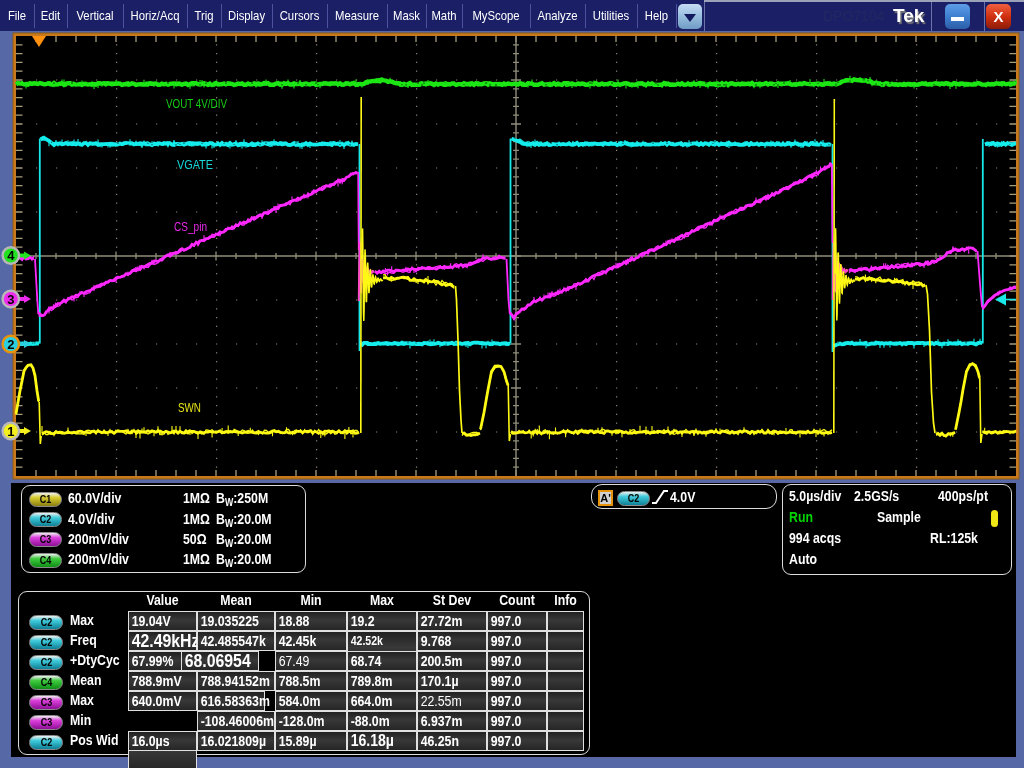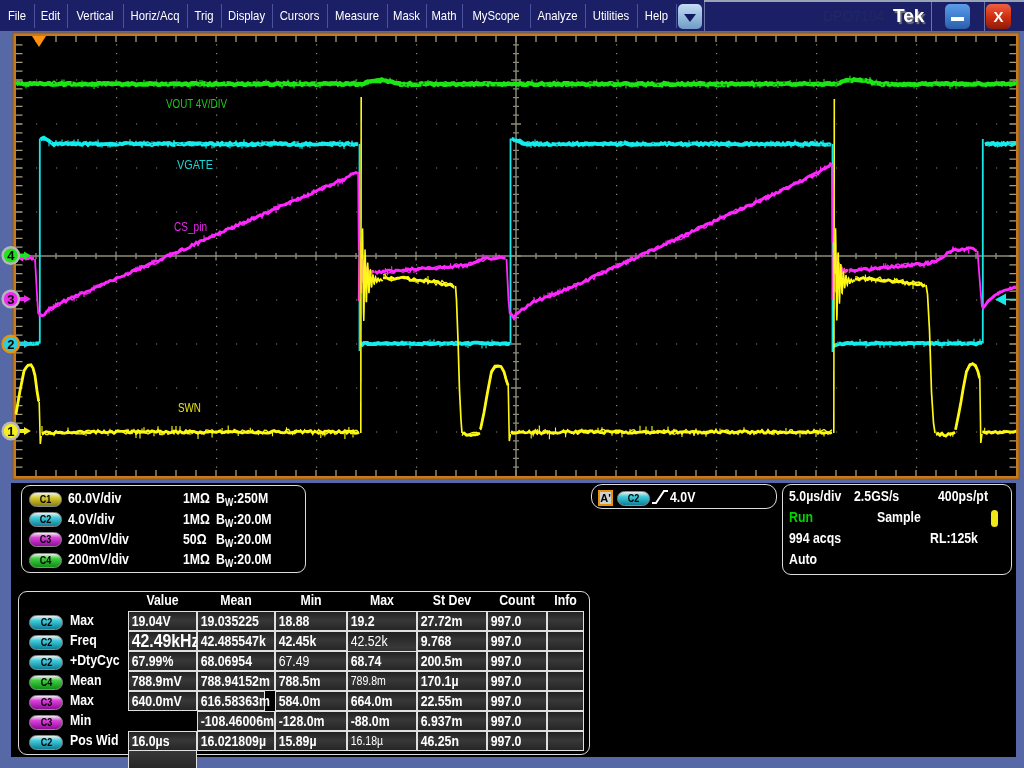--- a/index.html
+++ b/index.html
@@ -225,60 +225,60 @@
 <div style="position:absolute;left:275px;top:611px;width:72px;height:20px;background:linear-gradient(#212121,#383838 45%,#262626);border:1px solid #e0e0e0;box-sizing:border-box;color:#fff;font-size:14px;font-weight:bold;line-height:18px;white-space:nowrap"><span style="display:inline-block;padding-left:3px;transform:scaleX(0.88);transform-origin:0 50%">18.88</span></div>
 <div style="position:absolute;left:347px;top:611px;width:70px;height:20px;background:linear-gradient(#212121,#383838 45%,#262626);border:1px solid #e0e0e0;box-sizing:border-box;color:#fff;font-size:14px;font-weight:bold;line-height:18px;white-space:nowrap"><span style="display:inline-block;padding-left:3px;transform:scaleX(0.88);transform-origin:0 50%">19.2</span></div>
 <div style="position:absolute;left:417px;top:611px;width:70px;height:20px;background:linear-gradient(#212121,#383838 45%,#262626);border:1px solid #e0e0e0;box-sizing:border-box;color:#fff;font-size:14px;font-weight:bold;line-height:18px;white-space:nowrap"><span style="display:inline-block;padding-left:3px;transform:scaleX(0.88);transform-origin:0 50%">27.72m</span></div>
 <div style="position:absolute;left:487px;top:611px;width:60px;height:20px;background:linear-gradient(#212121,#383838 45%,#262626);border:1px solid #e0e0e0;box-sizing:border-box;color:#fff;font-size:14px;font-weight:bold;line-height:18px;white-space:nowrap"><span style="display:inline-block;padding-left:3px;transform:scaleX(0.88);transform-origin:0 50%">997.0</span></div>
 <div style="position:absolute;left:547px;top:611px;width:37px;height:20px;background:linear-gradient(#212121,#383838 45%,#262626);border:1px solid #e0e0e0;box-sizing:border-box;color:#fff;font-size:14px;font-weight:bold;line-height:18px;white-space:nowrap"><span style="display:inline-block;padding-left:3px;transform:scaleX(0.88);transform-origin:0 50%"></span></div>
 <div style="position:absolute;left:29px;top:634.5px;width:32px;height:13px;border-radius:7.5px;background:linear-gradient(#efefef 0%,#40ccdc 35%,#0e7f96 100%);border:1px solid #8a8a8a;color:#000;font-size:10px;font-weight:bold;text-align:center;line-height:13px"><span style="display:inline-block;transform:scaleX(0.9)">C2</span></div>
 <div class="bt" style="left:70px;top:633px">Freq</div>
 <div style="position:absolute;left:128px;top:631px;width:69px;height:20px;background:linear-gradient(#212121,#383838 45%,#262626);border:1px solid #e0e0e0;box-sizing:border-box;color:#fff;font-size:18px;font-weight:bold;line-height:18px;white-space:nowrap"><span style="display:inline-block;padding-left:3px;transform:scaleX(0.88);transform-origin:0 50%">42.49kHz</span></div>
 <div style="position:absolute;left:197px;top:631px;width:78px;height:20px;background:linear-gradient(#212121,#383838 45%,#262626);border:1px solid #e0e0e0;box-sizing:border-box;color:#fff;font-size:14px;font-weight:bold;line-height:18px;white-space:nowrap"><span style="display:inline-block;padding-left:3px;transform:scaleX(0.88);transform-origin:0 50%">42.485547k</span></div>
 <div style="position:absolute;left:275px;top:631px;width:72px;height:20px;background:linear-gradient(#212121,#383838 45%,#262626);border:1px solid #e0e0e0;box-sizing:border-box;color:#fff;font-size:14px;font-weight:bold;line-height:18px;white-space:nowrap"><span style="display:inline-block;padding-left:3px;transform:scaleX(0.88);transform-origin:0 50%">42.45k</span></div>
-<div style="position:absolute;left:347px;top:631px;width:70px;height:36px;background:linear-gradient(#212121,#383838 45%,#262626);border:1px solid #e0e0e0;box-sizing:border-box;color:#fff;font-size:14px;font-weight:normal;line-height:18px;white-space:nowrap"><span style="display:inline-block;padding-left:3px;transform:scaleX(0.88);transform-origin:0 50%">42.52k</span></div>
+<div style="position:absolute;left:347px;top:631px;width:70px;height:36px;background:linear-gradient(#212121,#383838 45%,#262626);border:1px solid #e0e0e0;box-sizing:border-box;color:#fff;font-size:12px;font-weight:bold;line-height:18px;white-space:nowrap"><span style="display:inline-block;padding-left:3px;transform:scaleX(0.88);transform-origin:0 50%">42.52k</span></div>
 <div style="position:absolute;left:417px;top:631px;width:70px;height:20px;background:linear-gradient(#212121,#383838 45%,#262626);border:1px solid #e0e0e0;box-sizing:border-box;color:#fff;font-size:14px;font-weight:bold;line-height:18px;white-space:nowrap"><span style="display:inline-block;padding-left:3px;transform:scaleX(0.88);transform-origin:0 50%">9.768</span></div>
 <div style="position:absolute;left:487px;top:631px;width:60px;height:20px;background:linear-gradient(#212121,#383838 45%,#262626);border:1px solid #e0e0e0;box-sizing:border-box;color:#fff;font-size:14px;font-weight:bold;line-height:18px;white-space:nowrap"><span style="display:inline-block;padding-left:3px;transform:scaleX(0.88);transform-origin:0 50%">997.0</span></div>
 <div style="position:absolute;left:547px;top:631px;width:37px;height:20px;background:linear-gradient(#212121,#383838 45%,#262626);border:1px solid #e0e0e0;box-sizing:border-box;color:#fff;font-size:14px;font-weight:bold;line-height:18px;white-space:nowrap"><span style="display:inline-block;padding-left:3px;transform:scaleX(0.88);transform-origin:0 50%"></span></div>
 <div style="position:absolute;left:29px;top:654.5px;width:32px;height:13px;border-radius:7.5px;background:linear-gradient(#efefef 0%,#40ccdc 35%,#0e7f96 100%);border:1px solid #8a8a8a;color:#000;font-size:10px;font-weight:bold;text-align:center;line-height:13px"><span style="display:inline-block;transform:scaleX(0.9)">C2</span></div>
 <div class="bt" style="left:70px;top:653px">+DtyCyc</div>
 <div style="position:absolute;left:128px;top:651px;width:69px;height:20px;background:linear-gradient(#212121,#383838 45%,#262626);border:1px solid #e0e0e0;box-sizing:border-box;color:#fff;font-size:14px;font-weight:bold;line-height:18px;white-space:nowrap"><span style="display:inline-block;padding-left:3px;transform:scaleX(0.88);transform-origin:0 50%">67.99%</span></div>
-<div style="position:absolute;left:197px;top:651px;width:78px;height:20px;background:linear-gradient(#212121,#383838 45%,#262626);border:1px solid #e0e0e0;box-sizing:border-box;color:#fff;font-size:14px;font-weight:bold;line-height:18px;white-space:nowrap"><span style="display:inline-block;padding-left:3px;transform:scaleX(0.88);transform-origin:0 50%">68.06954</span></div>
+<div style="position:absolute;left:181px;top:651px;width:78px;height:20px;background:linear-gradient(#212121,#383838 45%,#262626);border:1px solid #e0e0e0;box-sizing:border-box;color:#fff;font-size:18px;font-weight:bold;line-height:18px;white-space:nowrap"><span style="display:inline-block;padding-left:3px;transform:scaleX(0.88);transform-origin:0 50%">68.06954</span></div>
 <div style="position:absolute;left:275px;top:651px;width:72px;height:20px;background:linear-gradient(#212121,#383838 45%,#262626);border:1px solid #e0e0e0;box-sizing:border-box;color:#fff;font-size:14px;font-weight:normal;line-height:18px;white-space:nowrap"><span style="display:inline-block;padding-left:3px;transform:scaleX(0.88);transform-origin:0 50%">67.49</span></div>
 <div style="position:absolute;left:347px;top:651px;width:70px;height:20px;background:linear-gradient(#212121,#383838 45%,#262626);border:1px solid #e0e0e0;box-sizing:border-box;color:#fff;font-size:14px;font-weight:bold;line-height:18px;white-space:nowrap"><span style="display:inline-block;padding-left:3px;transform:scaleX(0.88);transform-origin:0 50%">68.74</span></div>
 <div style="position:absolute;left:417px;top:651px;width:70px;height:20px;background:linear-gradient(#212121,#383838 45%,#262626);border:1px solid #e0e0e0;box-sizing:border-box;color:#fff;font-size:14px;font-weight:bold;line-height:18px;white-space:nowrap"><span style="display:inline-block;padding-left:3px;transform:scaleX(0.88);transform-origin:0 50%">200.5m</span></div>
 <div style="position:absolute;left:487px;top:651px;width:60px;height:20px;background:linear-gradient(#212121,#383838 45%,#262626);border:1px solid #e0e0e0;box-sizing:border-box;color:#fff;font-size:14px;font-weight:bold;line-height:18px;white-space:nowrap"><span style="display:inline-block;padding-left:3px;transform:scaleX(0.88);transform-origin:0 50%">997.0</span></div>
 <div style="position:absolute;left:547px;top:651px;width:37px;height:20px;background:linear-gradient(#212121,#383838 45%,#262626);border:1px solid #e0e0e0;box-sizing:border-box;color:#fff;font-size:14px;font-weight:bold;line-height:18px;white-space:nowrap"><span style="display:inline-block;padding-left:3px;transform:scaleX(0.88);transform-origin:0 50%"></span></div>
 <div style="position:absolute;left:29px;top:674.5px;width:32px;height:13px;border-radius:7.5px;background:linear-gradient(#efefef 0%,#40cc40 35%,#0e8e16 100%);border:1px solid #8a8a8a;color:#000;font-size:10px;font-weight:bold;text-align:center;line-height:13px"><span style="display:inline-block;transform:scaleX(0.9)">C4</span></div>
 <div class="bt" style="left:70px;top:673px">Mean</div>
 <div style="position:absolute;left:128px;top:671px;width:69px;height:20px;background:linear-gradient(#212121,#383838 45%,#262626);border:1px solid #e0e0e0;box-sizing:border-box;color:#fff;font-size:14px;font-weight:bold;line-height:18px;white-space:nowrap"><span style="display:inline-block;padding-left:3px;transform:scaleX(0.88);transform-origin:0 50%">788.9mV</span></div>
 <div style="position:absolute;left:197px;top:671px;width:78px;height:20px;background:linear-gradient(#212121,#383838 45%,#262626);border:1px solid #e0e0e0;box-sizing:border-box;color:#fff;font-size:14px;font-weight:bold;line-height:18px;white-space:nowrap"><span style="display:inline-block;padding-left:3px;transform:scaleX(0.88);transform-origin:0 50%">788.94152m</span></div>
 <div style="position:absolute;left:275px;top:671px;width:72px;height:20px;background:linear-gradient(#212121,#383838 45%,#262626);border:1px solid #e0e0e0;box-sizing:border-box;color:#fff;font-size:14px;font-weight:bold;line-height:18px;white-space:nowrap"><span style="display:inline-block;padding-left:3px;transform:scaleX(0.88);transform-origin:0 50%">788.5m</span></div>
-<div style="position:absolute;left:347px;top:671px;width:70px;height:20px;background:linear-gradient(#212121,#383838 45%,#262626);border:1px solid #e0e0e0;box-sizing:border-box;color:#fff;font-size:12px;font-weight:normal;line-height:18px;white-space:nowrap"><span style="display:inline-block;padding-left:3px;transform:scaleX(0.88);transform-origin:0 50%">789.8m</span></div>
+<div style="position:absolute;left:347px;top:671px;width:70px;height:20px;background:linear-gradient(#212121,#383838 45%,#262626);border:1px solid #e0e0e0;box-sizing:border-box;color:#fff;font-size:14px;font-weight:bold;line-height:18px;white-space:nowrap"><span style="display:inline-block;padding-left:3px;transform:scaleX(0.88);transform-origin:0 50%">789.8m</span></div>
 <div style="position:absolute;left:417px;top:671px;width:70px;height:20px;background:linear-gradient(#212121,#383838 45%,#262626);border:1px solid #e0e0e0;box-sizing:border-box;color:#fff;font-size:14px;font-weight:bold;line-height:18px;white-space:nowrap"><span style="display:inline-block;padding-left:3px;transform:scaleX(0.88);transform-origin:0 50%">170.1µ</span></div>
 <div style="position:absolute;left:487px;top:671px;width:60px;height:20px;background:linear-gradient(#212121,#383838 45%,#262626);border:1px solid #e0e0e0;box-sizing:border-box;color:#fff;font-size:14px;font-weight:bold;line-height:18px;white-space:nowrap"><span style="display:inline-block;padding-left:3px;transform:scaleX(0.88);transform-origin:0 50%">997.0</span></div>
 <div style="position:absolute;left:547px;top:671px;width:37px;height:20px;background:linear-gradient(#212121,#383838 45%,#262626);border:1px solid #e0e0e0;box-sizing:border-box;color:#fff;font-size:14px;font-weight:bold;line-height:18px;white-space:nowrap"><span style="display:inline-block;padding-left:3px;transform:scaleX(0.88);transform-origin:0 50%"></span></div>
 <div style="position:absolute;left:29px;top:694.5px;width:32px;height:13px;border-radius:7.5px;background:linear-gradient(#efefef 0%,#dc40dc 35%,#8e0e96 100%);border:1px solid #8a8a8a;color:#000;font-size:10px;font-weight:bold;text-align:center;line-height:13px"><span style="display:inline-block;transform:scaleX(0.9)">C3</span></div>
 <div class="bt" style="left:70px;top:693px">Max</div>
 <div style="position:absolute;left:128px;top:691px;width:69px;height:20px;background:linear-gradient(#212121,#383838 45%,#262626);border:1px solid #e0e0e0;box-sizing:border-box;color:#fff;font-size:14px;font-weight:bold;line-height:18px;white-space:nowrap"><span style="display:inline-block;padding-left:3px;transform:scaleX(0.88);transform-origin:0 50%">640.0mV</span></div>
 <div style="position:absolute;left:197px;top:691px;width:68px;height:20px;background:linear-gradient(#212121,#383838 45%,#262626);border:1px solid #e0e0e0;box-sizing:border-box;color:#fff;font-size:14px;font-weight:bold;line-height:18px;white-space:nowrap"><span style="display:inline-block;padding-left:3px;transform:scaleX(0.88);transform-origin:0 50%">616.58363m</span></div>
 <div style="position:absolute;left:275px;top:691px;width:72px;height:20px;background:linear-gradient(#212121,#383838 45%,#262626);border:1px solid #e0e0e0;box-sizing:border-box;color:#fff;font-size:14px;font-weight:bold;line-height:18px;white-space:nowrap"><span style="display:inline-block;padding-left:3px;transform:scaleX(0.88);transform-origin:0 50%">584.0m</span></div>
 <div style="position:absolute;left:347px;top:691px;width:70px;height:20px;background:linear-gradient(#212121,#383838 45%,#262626);border:1px solid #e0e0e0;box-sizing:border-box;color:#fff;font-size:14px;font-weight:bold;line-height:18px;white-space:nowrap"><span style="display:inline-block;padding-left:3px;transform:scaleX(0.88);transform-origin:0 50%">664.0m</span></div>
-<div style="position:absolute;left:417px;top:691px;width:70px;height:20px;background:linear-gradient(#212121,#383838 45%,#262626);border:1px solid #e0e0e0;box-sizing:border-box;color:#fff;font-size:14px;font-weight:bold;line-height:18px;white-space:nowrap"><span style="display:inline-block;padding-left:3px;transform:scaleX(0.88);transform-origin:0 50%">22.55m</span></div>
+<div style="position:absolute;left:417px;top:691px;width:70px;height:20px;background:linear-gradient(#212121,#383838 45%,#262626);border:1px solid #e0e0e0;box-sizing:border-box;color:#fff;font-size:14px;font-weight:normal;line-height:18px;white-space:nowrap"><span style="display:inline-block;padding-left:3px;transform:scaleX(0.88);transform-origin:0 50%">22.55m</span></div>
 <div style="position:absolute;left:487px;top:691px;width:60px;height:20px;background:linear-gradient(#212121,#383838 45%,#262626);border:1px solid #e0e0e0;box-sizing:border-box;color:#fff;font-size:14px;font-weight:bold;line-height:18px;white-space:nowrap"><span style="display:inline-block;padding-left:3px;transform:scaleX(0.88);transform-origin:0 50%">997.0</span></div>
 <div style="position:absolute;left:547px;top:691px;width:37px;height:20px;background:linear-gradient(#212121,#383838 45%,#262626);border:1px solid #e0e0e0;box-sizing:border-box;color:#fff;font-size:14px;font-weight:bold;line-height:18px;white-space:nowrap"><span style="display:inline-block;padding-left:3px;transform:scaleX(0.88);transform-origin:0 50%"></span></div>
 <div style="position:absolute;left:29px;top:714.5px;width:32px;height:13px;border-radius:7.5px;background:linear-gradient(#efefef 0%,#dc40dc 35%,#8e0e96 100%);border:1px solid #8a8a8a;color:#000;font-size:10px;font-weight:bold;text-align:center;line-height:13px"><span style="display:inline-block;transform:scaleX(0.9)">C3</span></div>
 <div class="bt" style="left:70px;top:713px">Min</div>
 <div style="position:absolute;left:128px;top:734px;width:69px;height:36px;background:linear-gradient(#212121,#383838 45%,#262626);border:1px solid #e0e0e0;box-sizing:border-box;color:#fff;font-size:14px;font-weight:bold;line-height:18px;white-space:nowrap"><span style="display:inline-block;padding-left:3px;transform:scaleX(0.88);transform-origin:0 50%">-112.0mV</span></div>
 <div style="position:absolute;left:197px;top:711px;width:78px;height:20px;background:linear-gradient(#212121,#383838 45%,#262626);border:1px solid #e0e0e0;box-sizing:border-box;color:#fff;font-size:14px;font-weight:bold;line-height:18px;white-space:nowrap"><span style="display:inline-block;padding-left:3px;transform:scaleX(0.88);transform-origin:0 50%">-108.46006m</span></div>
 <div style="position:absolute;left:275px;top:711px;width:72px;height:20px;background:linear-gradient(#212121,#383838 45%,#262626);border:1px solid #e0e0e0;box-sizing:border-box;color:#fff;font-size:14px;font-weight:bold;line-height:18px;white-space:nowrap"><span style="display:inline-block;padding-left:3px;transform:scaleX(0.88);transform-origin:0 50%">-128.0m</span></div>
 <div style="position:absolute;left:347px;top:711px;width:70px;height:20px;background:linear-gradient(#212121,#383838 45%,#262626);border:1px solid #e0e0e0;box-sizing:border-box;color:#fff;font-size:14px;font-weight:bold;line-height:18px;white-space:nowrap"><span style="display:inline-block;padding-left:3px;transform:scaleX(0.88);transform-origin:0 50%">-88.0m</span></div>
 <div style="position:absolute;left:417px;top:711px;width:70px;height:20px;background:linear-gradient(#212121,#383838 45%,#262626);border:1px solid #e0e0e0;box-sizing:border-box;color:#fff;font-size:14px;font-weight:bold;line-height:18px;white-space:nowrap"><span style="display:inline-block;padding-left:3px;transform:scaleX(0.88);transform-origin:0 50%">6.937m</span></div>
 <div style="position:absolute;left:487px;top:711px;width:60px;height:20px;background:linear-gradient(#212121,#383838 45%,#262626);border:1px solid #e0e0e0;box-sizing:border-box;color:#fff;font-size:14px;font-weight:bold;line-height:18px;white-space:nowrap"><span style="display:inline-block;padding-left:3px;transform:scaleX(0.88);transform-origin:0 50%">997.0</span></div>
 <div style="position:absolute;left:547px;top:711px;width:37px;height:20px;background:linear-gradient(#212121,#383838 45%,#262626);border:1px solid #e0e0e0;box-sizing:border-box;color:#fff;font-size:14px;font-weight:bold;line-height:18px;white-space:nowrap"><span style="display:inline-block;padding-left:3px;transform:scaleX(0.88);transform-origin:0 50%"></span></div>
 <div style="position:absolute;left:29px;top:734.5px;width:32px;height:13px;border-radius:7.5px;background:linear-gradient(#efefef 0%,#40ccdc 35%,#0e7f96 100%);border:1px solid #8a8a8a;color:#000;font-size:10px;font-weight:bold;text-align:center;line-height:13px"><span style="display:inline-block;transform:scaleX(0.9)">C2</span></div>
 <div class="bt" style="left:70px;top:733px">Pos Wid</div>
 <div style="position:absolute;left:128px;top:731px;width:69px;height:20px;background:linear-gradient(#212121,#383838 45%,#262626);border:1px solid #e0e0e0;box-sizing:border-box;color:#fff;font-size:14px;font-weight:bold;line-height:18px;white-space:nowrap"><span style="display:inline-block;padding-left:3px;transform:scaleX(0.88);transform-origin:0 50%">16.0µs</span></div>
 <div style="position:absolute;left:197px;top:731px;width:78px;height:20px;background:linear-gradient(#212121,#383838 45%,#262626);border:1px solid #e0e0e0;box-sizing:border-box;color:#fff;font-size:14px;font-weight:bold;line-height:18px;white-space:nowrap"><span style="display:inline-block;padding-left:3px;transform:scaleX(0.88);transform-origin:0 50%">16.021809µ</span></div>
 <div style="position:absolute;left:275px;top:731px;width:72px;height:20px;background:linear-gradient(#212121,#383838 45%,#262626);border:1px solid #e0e0e0;box-sizing:border-box;color:#fff;font-size:14px;font-weight:bold;line-height:18px;white-space:nowrap"><span style="display:inline-block;padding-left:3px;transform:scaleX(0.88);transform-origin:0 50%">15.89µ</span></div>
-<div style="position:absolute;left:347px;top:731px;width:70px;height:20px;background:linear-gradient(#212121,#383838 45%,#262626);border:1px solid #e0e0e0;box-sizing:border-box;color:#fff;font-size:12px;font-weight:normal;line-height:18px;white-space:nowrap"><span style="display:inline-block;padding-left:3px;transform:scaleX(0.88);transform-origin:0 50%">16.18µ</span></div>
+<div style="position:absolute;left:347px;top:731px;width:70px;height:20px;background:linear-gradient(#212121,#383838 45%,#262626);border:1px solid #e0e0e0;box-sizing:border-box;color:#fff;font-size:16px;font-weight:bold;line-height:18px;white-space:nowrap"><span style="display:inline-block;padding-left:3px;transform:scaleX(0.88);transform-origin:0 50%">16.18µ</span></div>
 <div style="position:absolute;left:417px;top:731px;width:70px;height:20px;background:linear-gradient(#212121,#383838 45%,#262626);border:1px solid #e0e0e0;box-sizing:border-box;color:#fff;font-size:14px;font-weight:bold;line-height:18px;white-space:nowrap"><span style="display:inline-block;padding-left:3px;transform:scaleX(0.88);transform-origin:0 50%">46.25n</span></div>
 <div style="position:absolute;left:487px;top:731px;width:60px;height:20px;background:linear-gradient(#212121,#383838 45%,#262626);border:1px solid #e0e0e0;box-sizing:border-box;color:#fff;font-size:14px;font-weight:bold;line-height:18px;white-space:nowrap"><span style="display:inline-block;padding-left:3px;transform:scaleX(0.88);transform-origin:0 50%">997.0</span></div>
 <div style="position:absolute;left:547px;top:731px;width:37px;height:20px;background:linear-gradient(#212121,#383838 45%,#262626);border:1px solid #e0e0e0;box-sizing:border-box;color:#fff;font-size:14px;font-weight:bold;line-height:18px;white-space:nowrap"><span style="display:inline-block;padding-left:3px;transform:scaleX(0.88);transform-origin:0 50%"></span></div>
 </body></html>

